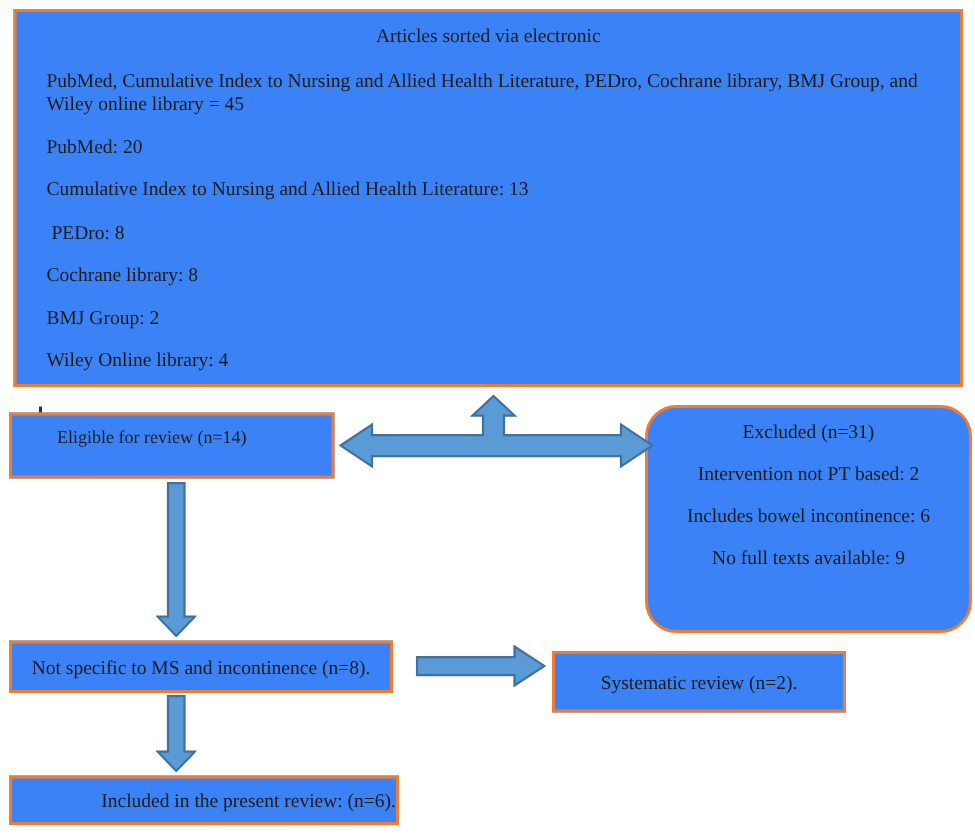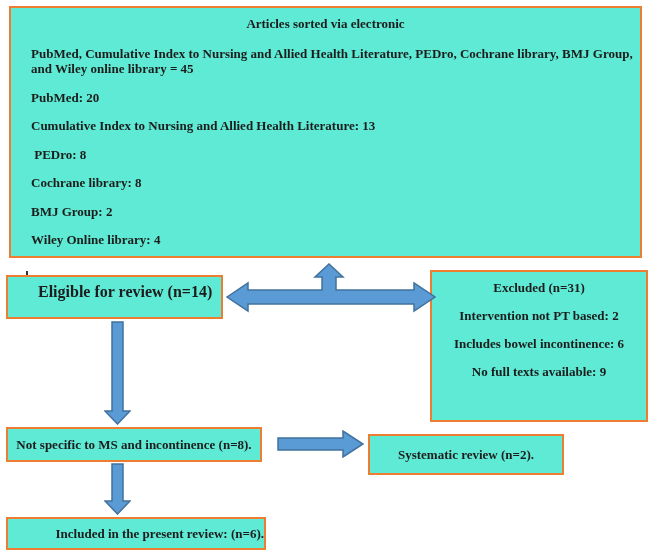--- a/index.html
+++ b/index.html
@@ -7,29 +7,29 @@
     --arrow-fill:#5B9BD5;
     --arrow-stroke:#41719C;
     --text:#1c1c1c;
   }
   html,body{margin:0;padding:0;background:#ffffff;}
   #canvas{
     position:relative;width:650px;height:558px;background:#ffffff;
     font-family:"Liberation Serif","DejaVu Serif",serif;
     color:var(--text);font-size:13px;line-height:15.5px;overflow:hidden;
   }
-  .fbox{position:absolute;border:2px solid var(--box-border);box-sizing:border-box;background:#5eead4;font-weight:bold;}
+  .fbox{position:absolute;border:2px solid var(--box-border);box-sizing:border-box;background:#3b82f6;}
 
   .top-box{left:9px;top:6px;width:633px;height:252px;}
   .tb-title{text-align:center;margin:8px 4px 14px 4px;}
   .tb-line{margin:0 6px 13px 20px;white-space:pre-wrap;}
 
-  .eligible-box{left:6px;top:275px;width:217px;height:44px;padding:7px 4px 0 30px;font-size:16px;}
+  .eligible-box{left:6px;top:275px;width:217px;height:44px;padding:7px 4px 0 30px;font-size:12px;}
 
-  .excluded-box{left:430px;top:270px;width:218px;height:152px;text-align:center;padding-top:8px;}
+  .excluded-box{left:430px;top:270px;width:218px;height:152px;text-align:center;padding-top:8px;border-radius:21px;}
   .ex-line{margin:0 2px 12.5px 2px;}
 
   .notspec-box{left:6px;top:427px;width:256px;height:35px;display:flex;align-items:center;justify-content:center;}
   .systematic-box{left:368px;top:434px;width:196px;height:41px;display:flex;align-items:center;justify-content:center;text-align:right;}
   .included-box{left:6px;top:517px;width:260px;height:33px;display:flex;align-items:center;justify-content:flex-end;}
 
   .arrow{position:absolute;}
   .arrow polygon{fill:var(--arrow-fill);stroke:var(--arrow-stroke);stroke-width:1.5;stroke-linejoin:miter;}
 
   .cursor-mark{position:absolute;left:26px;top:271px;width:1.5px;height:22px;background:#333333;}

